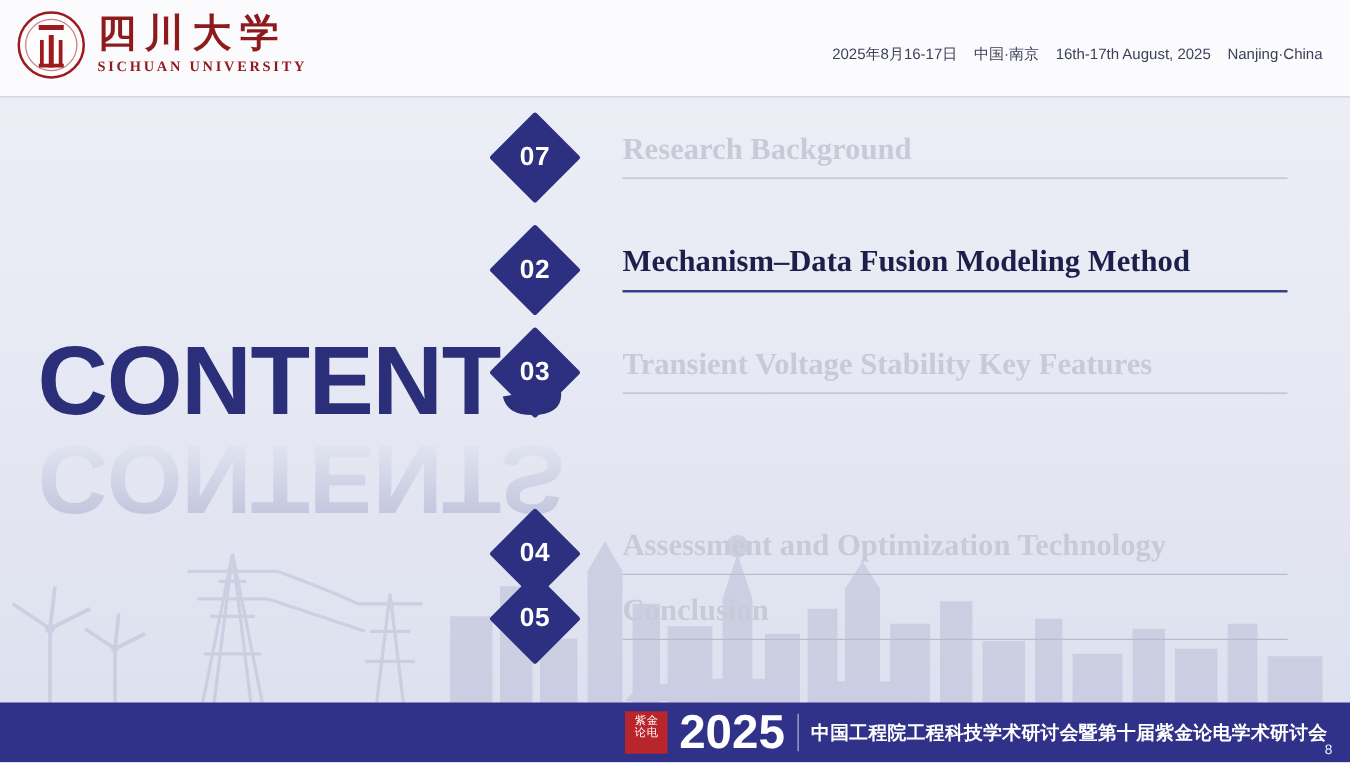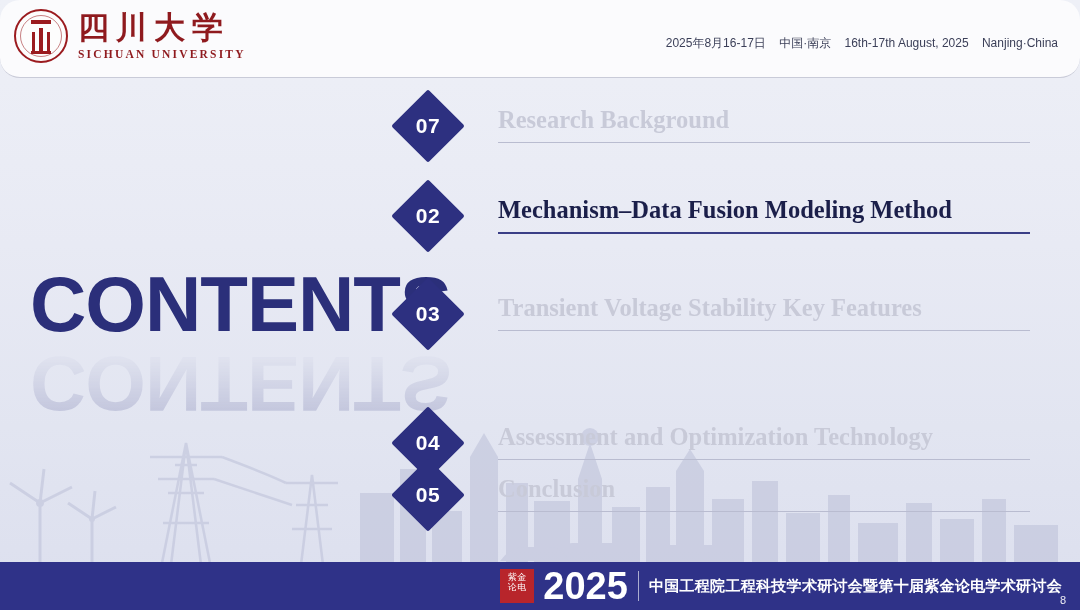--- a/index.html
+++ b/index.html
@@ -20,21 +20,20 @@
 
   
   .header {
     position: absolute;
     top: 0; left: 0;
     width: 1080px;
     height: 78px;
     background: #fbfbfd;
     border-bottom: 1px solid #c9cbd8;
     box-sizing: border-box;
-    border-radius: 20px;
   }
   .logo-wrap {
     position: absolute;
     left: 14px;
     top: 9px;
     display: flex;
     align-items: center;
   }
   .logo-seal {
     width: 54px;
@@ -346,21 +345,21 @@
     <div class="item-rule"></div>
   </div>
 
   <div class="item active" style="top:190px;">
     <div class="diamond"></div>
     <div class="diamond-num">02</div>
     <div class="item-title">Mechanism–Data Fusion Modeling Method</div>
     <div class="item-rule"></div>
   </div>
 
-  <div class="item" style="top:288px;">
+  <div class="item" style="top:272px;">
     <div class="diamond"></div>
     <div class="diamond-num">03</div>
     <div class="item-title">Transient Voltage Stability Key Features</div>
     <div class="item-rule"></div>
   </div>
 
   <div class="item" style="top:373px;margin-top:44px;">
     <div class="diamond"></div>
     <div class="diamond-num">04</div>
     <div class="item-title">Assessment and Optimization Technology</div>

